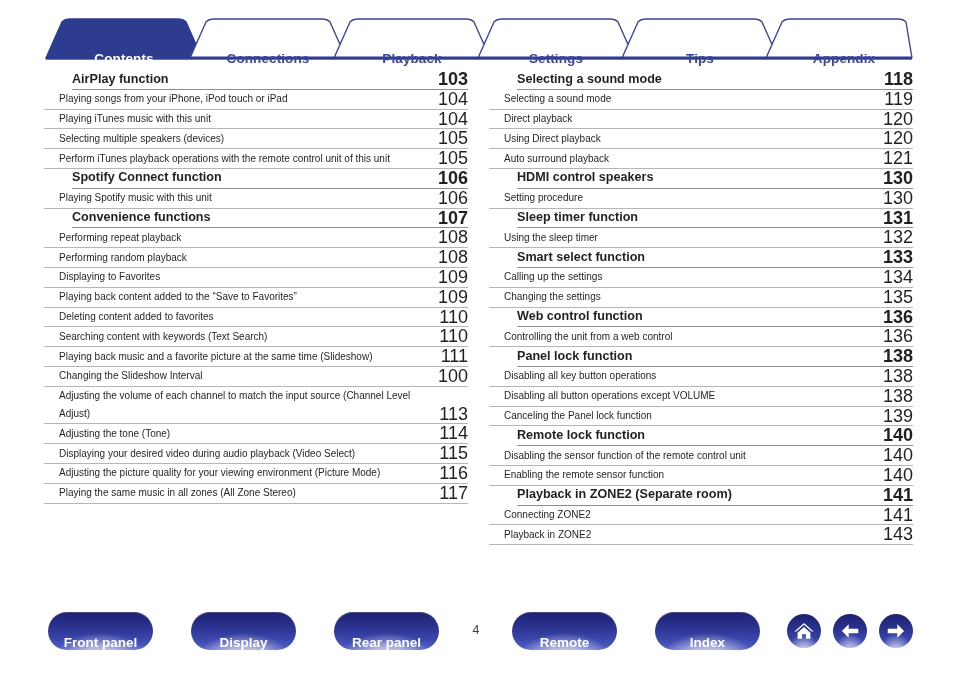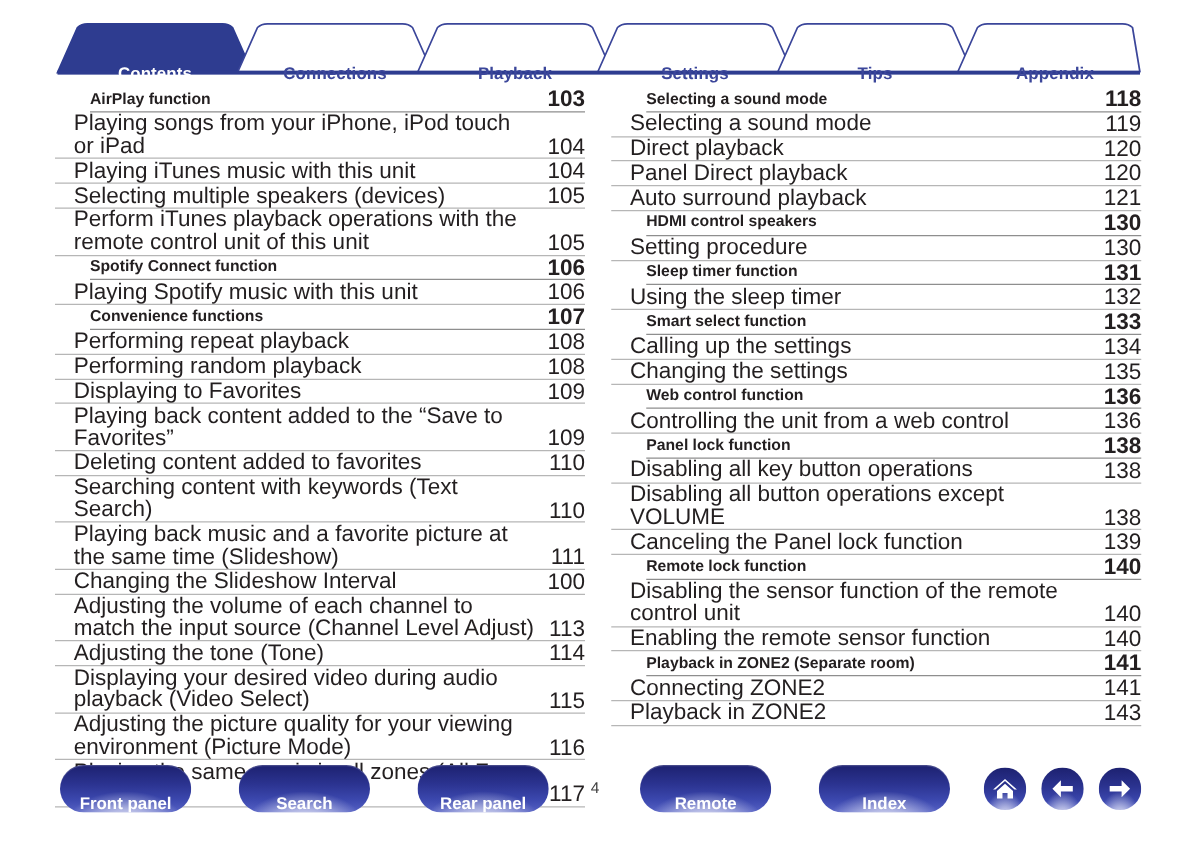--- a/index.html
+++ b/index.html
@@ -51,21 +51,21 @@
     border-bottom: 1px solid #b6b6b6;
     padding: 0;
     box-sizing: border-box;
     display: flex;
     align-items: flex-end;
     justify-content: space-between;
   }
   .toc-row.level1 { border-bottom: 1px solid #8e8e8e; margin-left: 28px; }
 
   .toc-title {
-    font-size: 18px;
+    font-size: 10px;
     line-height: 17.8px;
     padding-top: 0.5px;
     padding-bottom: 0.5px;
     flex: 1 1 auto;
     padding-right: 12px;
   }
   .level1 > .toc-title {
     font-weight: bold;
     font-size: 12.6px;
     padding-left: 0px;
@@ -255,21 +255,21 @@
     </div>
     <div class="toc-row level2">
       <div class="toc-title">Selecting a sound mode</div>
       <div class="toc-page">119</div>
     </div>
     <div class="toc-row level2">
       <div class="toc-title">Direct playback</div>
       <div class="toc-page">120</div>
     </div>
     <div class="toc-row level2">
-      <div class="toc-title">Panel Direct playback</div>
+      <div class="toc-title">Using Direct playback</div>
       <div class="toc-page">120</div>
     </div>
     <div class="toc-row level2">
       <div class="toc-title">Auto surround playback</div>
       <div class="toc-page">121</div>
     </div>
     <div class="toc-row level1">
       <div class="toc-title">HDMI control speakers</div>
       <div class="toc-page">130</div>
     </div>
@@ -346,21 +346,21 @@
       <div class="toc-page">143</div>
     </div>
   </div>
 
 <div id="footer">
   <div id="page-number">4</div>
 <div class="pill" style="left: 48px; width: 105px;">
       <span>Front panel</span>
     </div>
     <div class="pill" style="left: 191px; width: 105px;">
-      <span>Search</span>
+      <span>Display</span>
     </div>
     <div class="pill" style="left: 334px; width: 105px;">
       <span>Rear panel</span>
     </div>
     <div class="pill" style="left: 512px; width: 105px;">
       <span>Remote</span>
     </div>
     <div class="pill" style="left: 655px; width: 105px;">
       <span>Index</span>
     </div>

